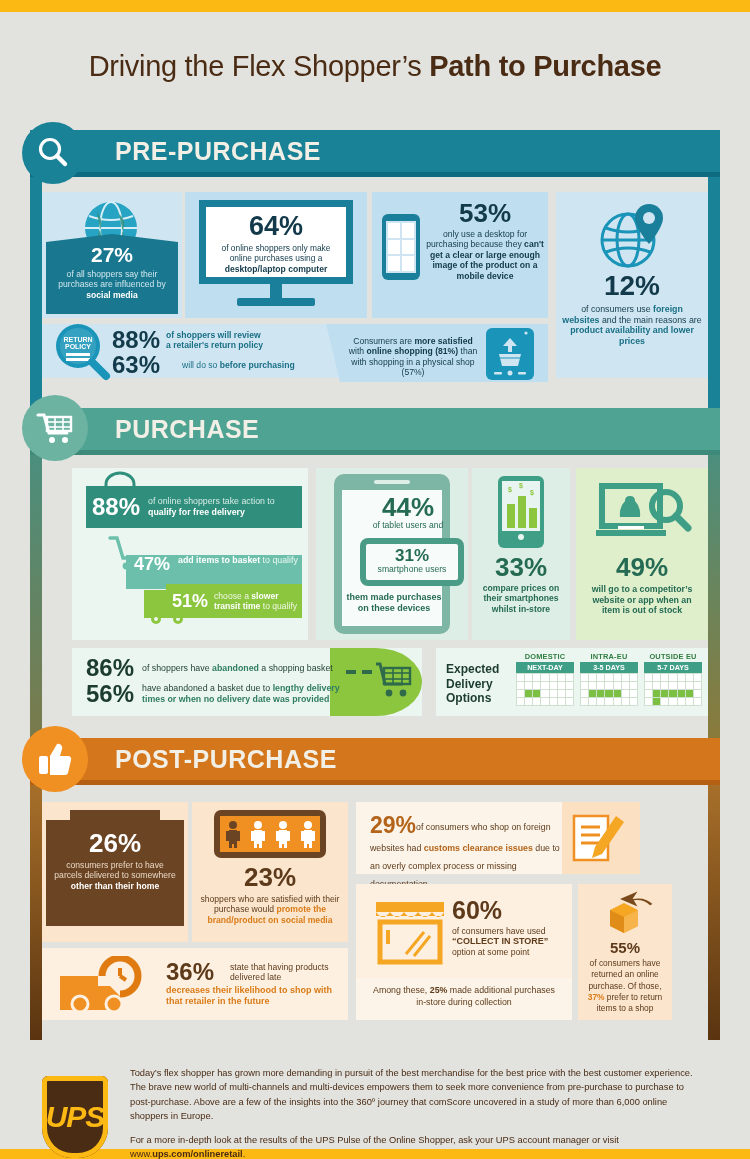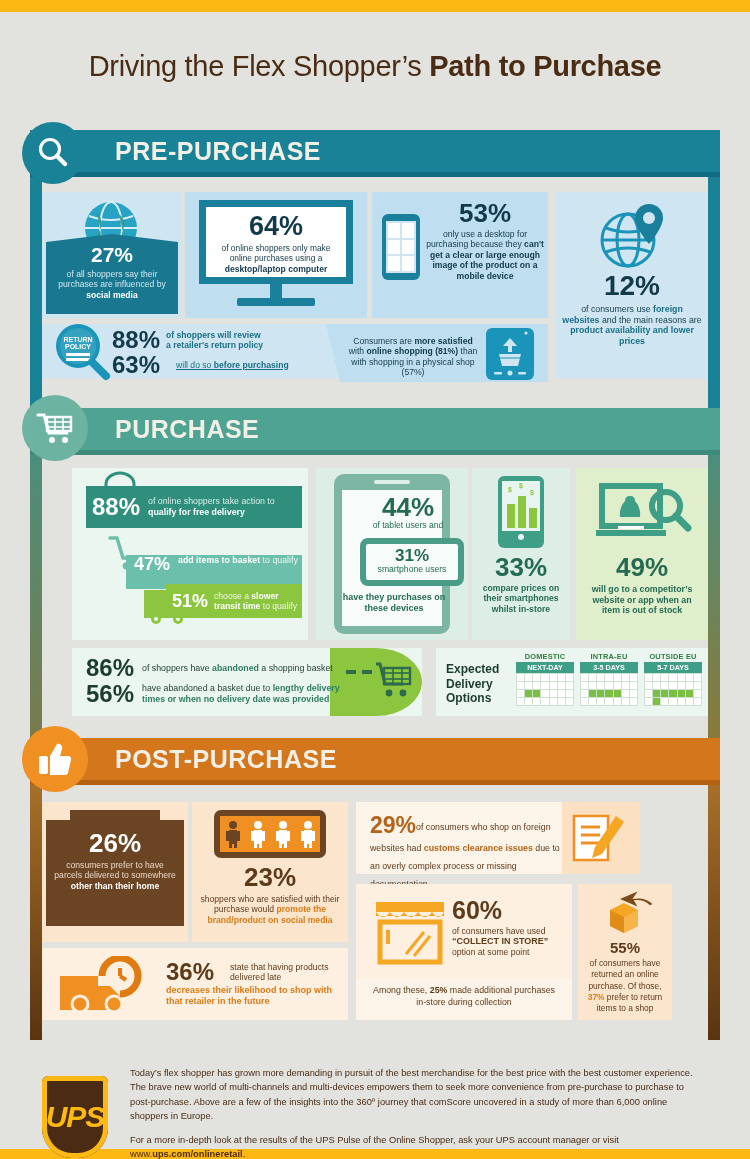--- a/index.html
+++ b/index.html
@@ -195,21 +195,21 @@
   </div>
   <div style="position:absolute;left:70px;top:4px;display:flex;align-items:center;">
     <div class="pct c-dark" style="font-size:24px;">88%</div>
     <div style="margin-left:6px;">
       <div class="txt c-teal b" style="font-size:8.6px;">of shoppers will review</div>
       <div class="txt c-teal b" style="font-size:8.6px;">a retailer's return policy</div>
     </div>
   </div>
   <div style="position:absolute;left:70px;top:29px;display:flex;align-items:center;">
     <div class="pct c-dark" style="font-size:24px;">63%</div>
-    <div class="txt c-teal" style="font-size:8.6px;margin-left:16px;text-decoration:underline;"><span>will do so </span><span class="b">before purchasing</span></div>
+    <div class="txt c-teal" style="font-size:8.6px;margin-left:22px;"><span>will do so </span><span class="b">before purchasing</span></div>
   </div>
 </div>
 
 <div class="panel p-lightblue2" style="left:326px;top:324px;width:222px;height:58px;clip-path:polygon(0 0,100% 0,100% 100%,14px 100%);">
   <div class="txt c-dark" style="position:absolute;left:22px;top:12px;width:130px;font-size:8.6px;text-align:center;"><span>Consumers are </span><span class="b">more satisfied</span><span> with </span><span class="b">online shopping (81%)</span><span> than with shopping in a physical shop (57%)</span></div>
   <div style="position:absolute;left:160px;top:4px;width:48px;height:52px;background:#1a94b8;border-radius:6px;">
     <svg width="48" height="52" viewBox="0 0 48 52">
       <circle cx="40" cy="5" r="1.6" fill="#cfe6f2"></circle>
       <path d="M24 10 l7 8 h-5 v6 h-4 v-6 h-5 z" fill="#cfe6f2"></path>
       <path d="M13 26 h22 l-3 12 h-16 z" fill="#cfe6f2"></path>
@@ -279,21 +279,21 @@
     <div style="position:absolute;left:8px;top:16px;width:100px;height:136px;background:#f7fbf9;"></div>
   </div>
   <div style="position:absolute;left:26px;top:26px;width:132px;text-align:center;">
     <div class="pct c-grnd" style="font-size:26px;">44%</div>
     <div class="txt c-grnd" style="font-size:8.6px;">of tablet users and</div>
   </div>
   <div style="position:absolute;left:44px;top:70px;width:104px;height:48px;background:#f7fbf9;border:6px solid #4a9c86;border-radius:8px;text-align:center;padding-top:3px;">
     <div class="pct c-grnd" style="font-size:17px;">31%</div>
     <div class="txt c-grnd" style="font-size:8.6px;">smartphone users</div>
   </div>
-  <div class="txt c-grnd b" style="position:absolute;left:26px;top:124px;width:104px;font-size:9px;text-align:center;">have they purchases on these devices</div>
+  <div class="txt c-grnd b" style="position:absolute;left:26px;top:124px;width:104px;font-size:9px;text-align:center;">them made purchases on these devices</div>
 </div>
 
 <div class="panel p-mint2" style="left:472px;top:468px;width:98px;height:172px;">
   <div style="position:absolute;left:26px;top:8px;width:46px;height:72px;background:#3f9e86;border-radius:6px;padding:5px 4px;">
     <div style="background:#e8f4ef;width:100%;height:50px;position:relative;">
       <div style="position:absolute;left:5px;bottom:3px;width:8px;height:24px;background:#8cc63f;"></div>
       <div style="position:absolute;left:16px;bottom:3px;width:8px;height:32px;background:#8cc63f;"></div>
       <div style="position:absolute;left:27px;bottom:3px;width:8px;height:20px;background:#8cc63f;"></div>
       <div style="position:absolute;left:6px;top:5px;font-size:7px;color:#8cc63f;font-weight:bold;">$</div>
       <div style="position:absolute;left:17px;top:1px;font-size:7px;color:#8cc63f;font-weight:bold;">$</div>

